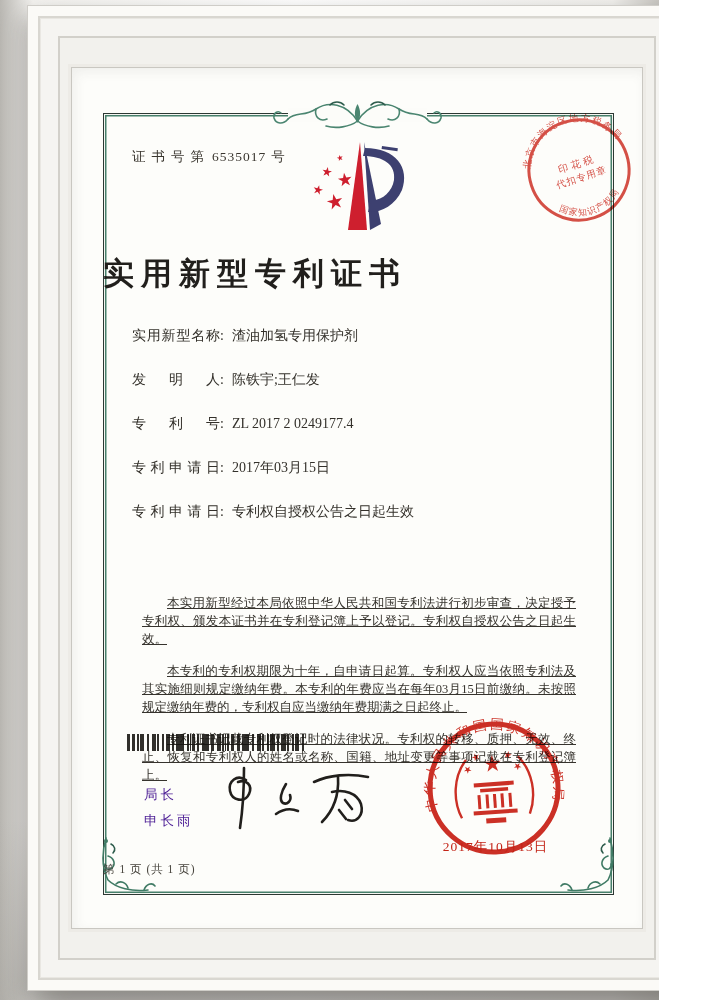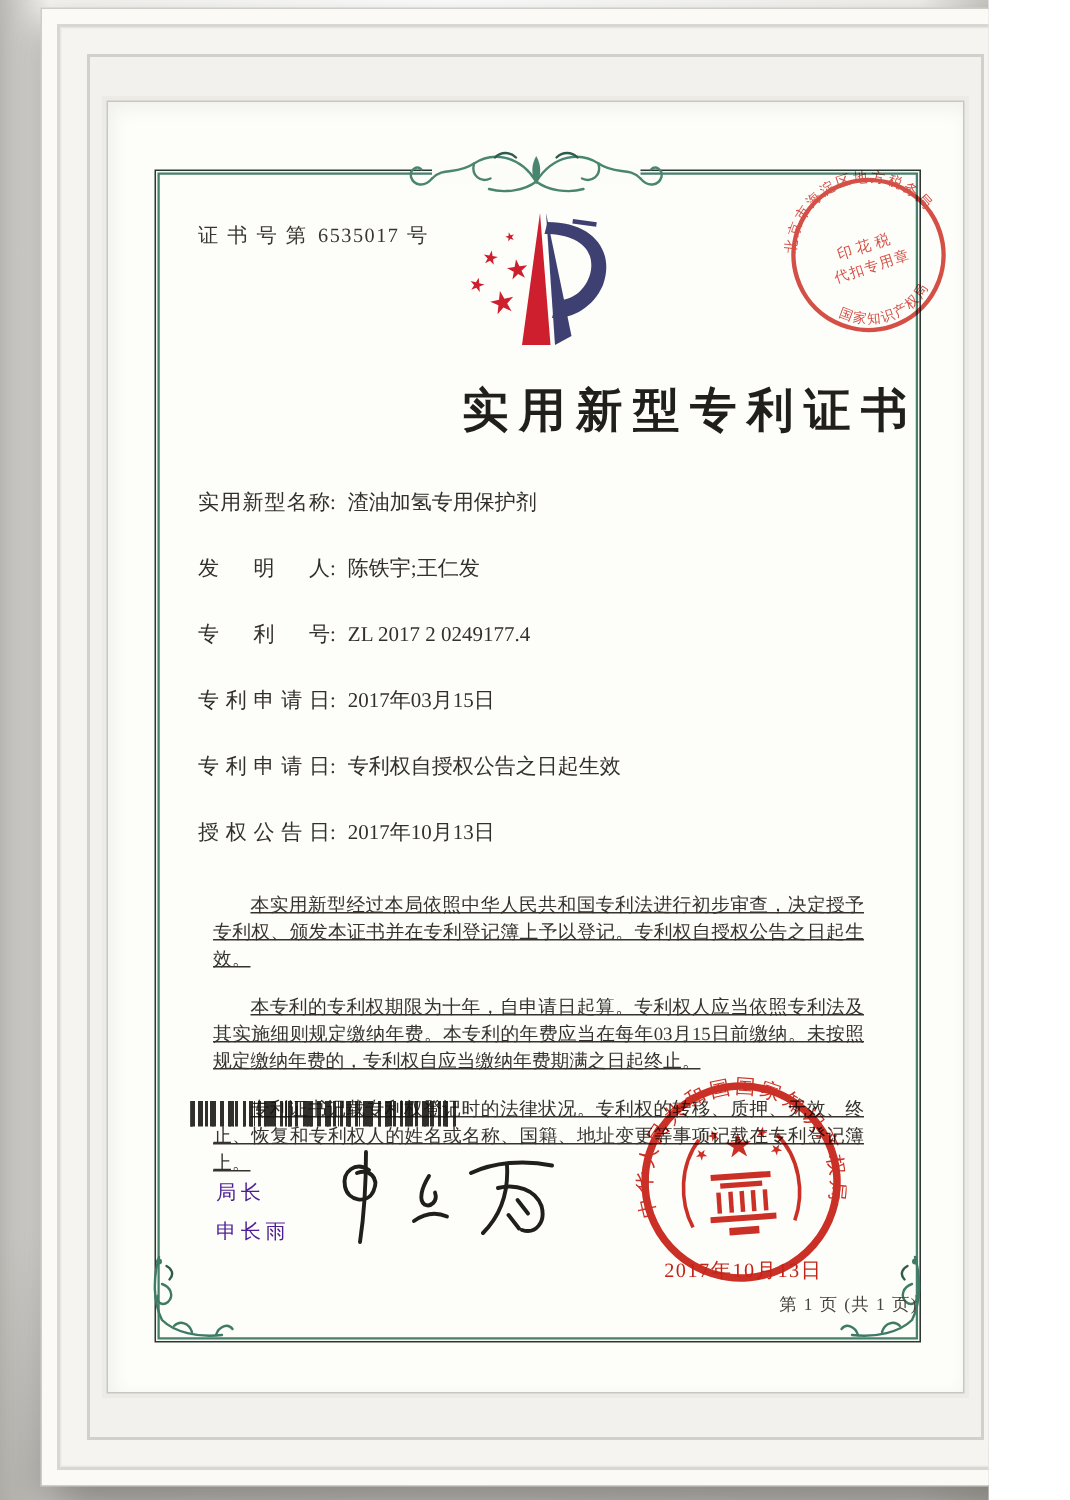--- a/index.html
+++ b/index.html
@@ -35,21 +35,21 @@
     border:1.5px solid #2c3833;
     box-shadow: inset 0 0 0 1px #f6f6f2, inset 0 0 0 2.5px #47806b;
   }
   .cert-no{left:60px;top:80px;font-size:13.5px;color:#3a362f;}
   .cert-no .sp{letter-spacing:6px;}
   .cert-no .num{letter-spacing:1px;margin-left:2px;}
   .cert-no .suf{margin-left:5px;}
   .logo{left:232px;top:70px;}
   .stamp-tax{left:448px;top:43px;mix-blend-mode:multiply;opacity:.85;}
   .title{
-    left:31px;top:185px;width:509px;text-align:right;
+    left:31px;top:185px;width:509px;text-align:left;
     font-size:31px;font-weight:bold;color:#211f1c;letter-spacing:7px;
   }
   .fields{left:60px;top:258px;width:470px;font-size:14px;color:#33302a;}
   .field{margin-bottom:24px;line-height:20px;white-space:nowrap;}
   .field:first-child{}
   .flabel{display:inline-block;width:88px;text-align:justify;text-align-last:justify;vertical-align:bottom;}
   .fcolon{margin-right:8px;}
   .paras{left:56px;top:512px;width:462px;font-size:12.5px;line-height:18px;color:#36332d;text-align:justify;}
   .paras p{margin:14px;text-indent:2em;text-decoration:underline;}
   .barcode{
@@ -57,21 +57,21 @@
     background:
       repeating-linear-gradient(90deg,#15130f 0 2px,transparent 2px 5px),
       repeating-linear-gradient(90deg,#15130f 0 1px,transparent 1px 7px),
       repeating-linear-gradient(90deg,#15130f 0 3px,transparent 3px 13px);
     opacity:.88;
   }
   .signer{left:72px;top:714px;font-size:13.5px;line-height:26px;color:#4c1d95;letter-spacing:3px;}
   .autograph{left:138px;top:696px;}
   .seal{left:352px;top:650px;mix-blend-mode:multiply;opacity:.93;transform:rotate(-4deg);}
   .seal-date{left:346px;top:770px;width:155px;text-align:center;color:#c32417;font-size:13.5px;letter-spacing:1px;}
-  .footer{left:31px;top:794px;width:509px;text-align:right;font-size:11.5px;color:#47443d;letter-spacing:1px;}
+  .footer{left:31px;top:794px;width:509px;text-align:left;font-size:11.5px;color:#47443d;letter-spacing:1px;}
   .orn-top{left:198px;top:27px;}
   .orn-bl{left:28px;top:768px;transform:scaleX(-1);}
   .orn-br{left:486px;top:768px;}
   svg{display:block;}
 </style>
 </head>
 <body>
 
 <svg width="0" height="0" style="position:absolute" aria-hidden="true">
   <defs>
@@ -157,21 +157,20 @@
       </svg>
 
       <div class="abs title">实用新型专利证书</div>
 
       <div class="abs fields">
         <div class="field"><span class="flabel">实用新型名称</span><span class="fcolon">:</span><span class="fvalue">渣油加氢专用保护剂</span></div>
         <div class="field"><span class="flabel">发明人</span><span class="fcolon">:</span><span class="fvalue">陈铁宇;王仁发</span></div>
         <div class="field"><span class="flabel">专利号</span><span class="fcolon">:</span><span class="fvalue">ZL 2017 2 0249177.4</span></div>
         <div class="field"><span class="flabel">专利申请日</span><span class="fcolon">:</span><span class="fvalue">2017年03月15日</span></div>
         <div class="field"><span class="flabel">专利申请日</span><span class="fcolon">:</span><span class="fvalue">专利权自授权公告之日起生效</span></div>
-        <div class="field"><span class="flabel">授权公告日</span><span class="fcolon">:</span><span class="fvalue">2017年10月13日</span></div>
       </div>
 
       <div class="abs paras">
         <p>本实用新型经过本局依照中华人民共和国专利法进行初步审查，决定授予专利权、颁发本证书并在专利登记簿上予以登记。专利权自授权公告之日起生效。</p>
         <p>本专利的专利权期限为十年，自申请日起算。专利权人应当依照专利法及其实施细则规定缴纳年费。本专利的年费应当在每年03月15日前缴纳。未按照规定缴纳年费的，专利权自应当缴纳年费期满之日起终止。</p>
         <p>专利证书记载专利权登记时的法律状况。专利权的转移、质押、无效、终止、恢复和专利权人的姓名或名称、国籍、地址变更等事项记载在专利登记簿上。</p>
       </div>
 
       <div class="abs barcode"></div>
 

